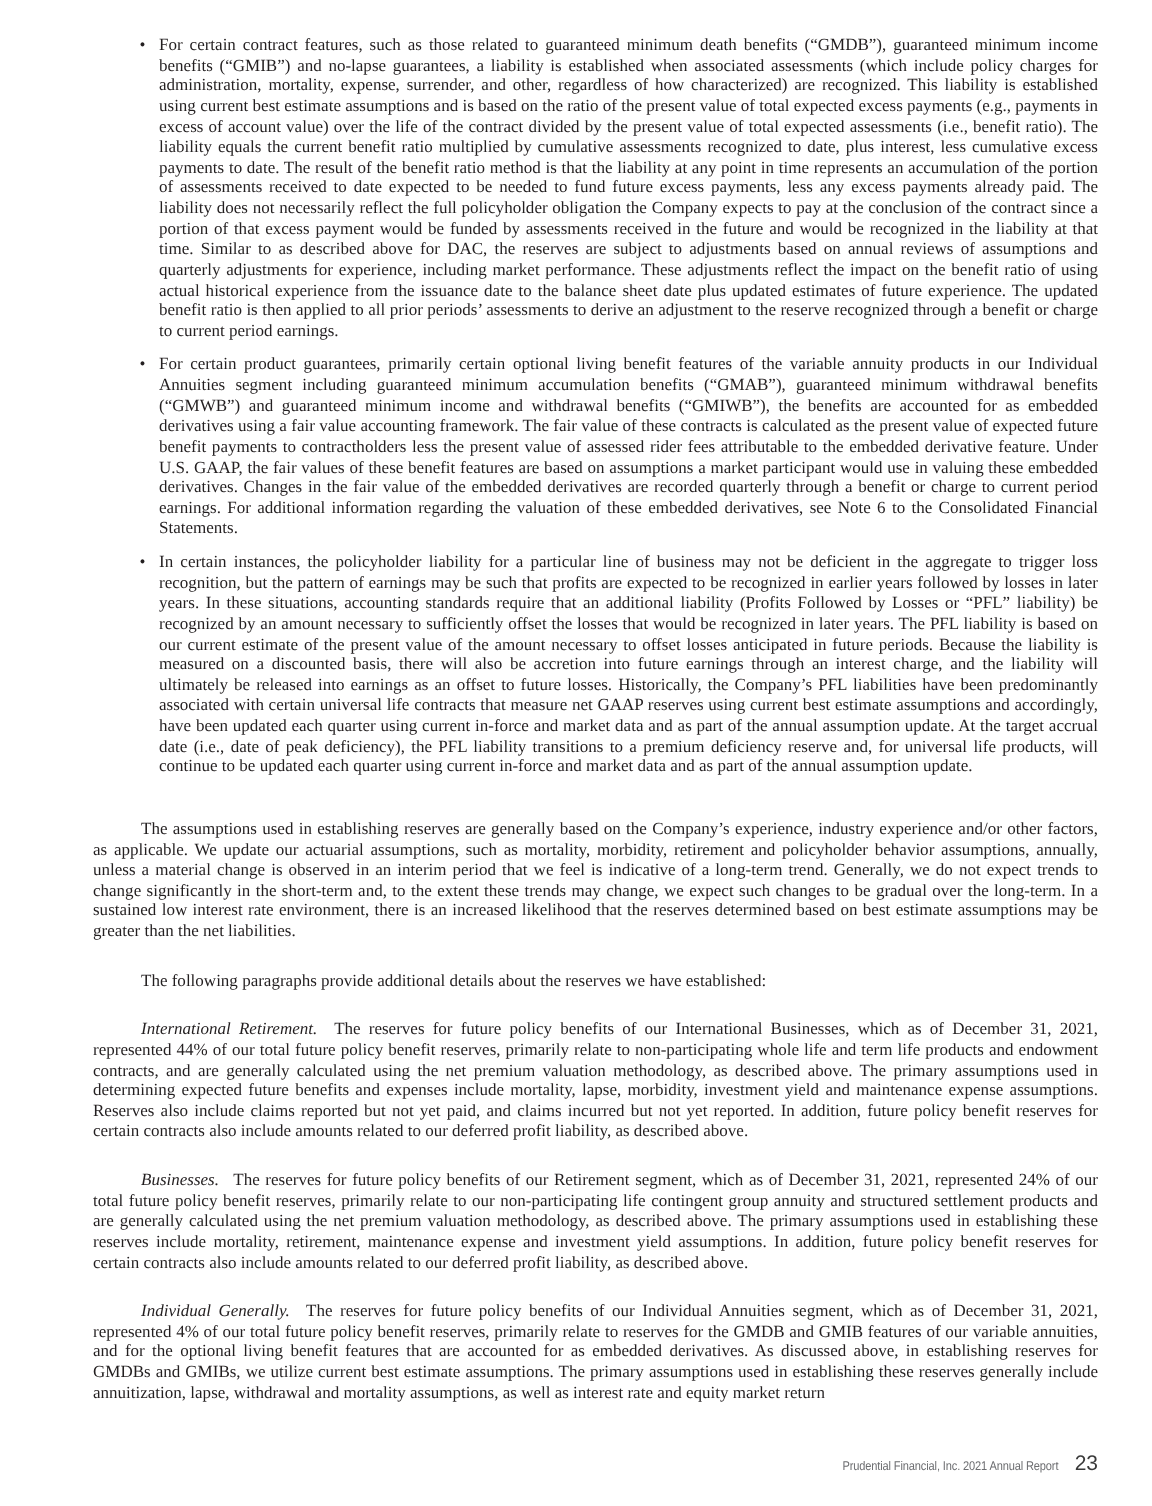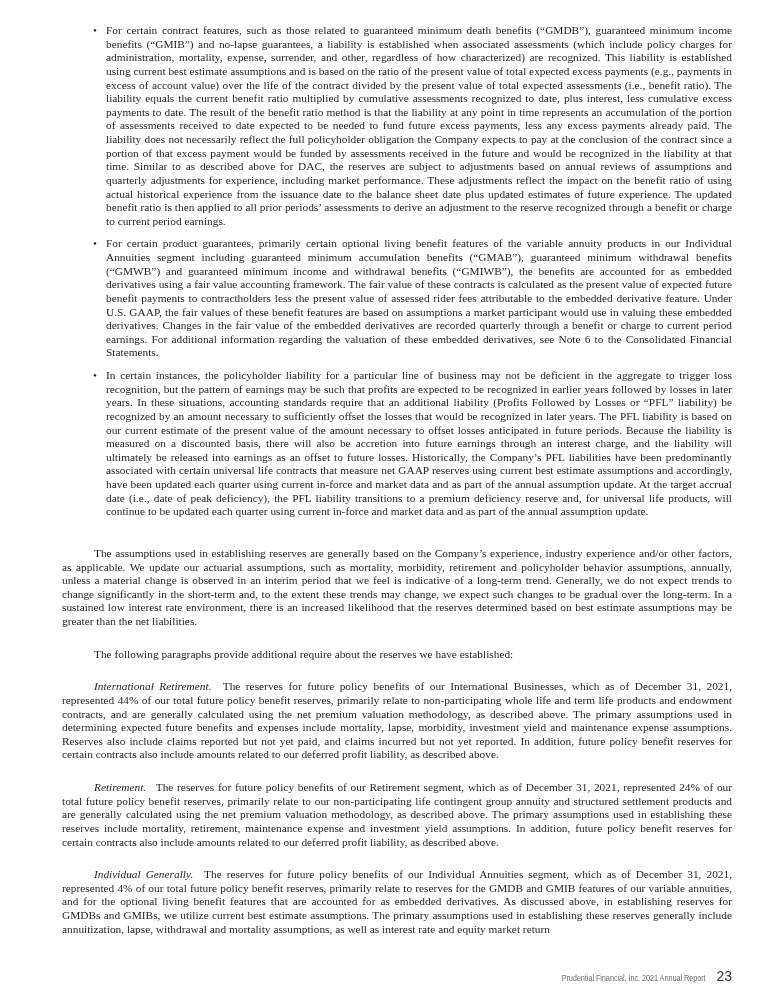--- a/index.html
+++ b/index.html
@@ -42,31 +42,31 @@
     </li>
     <li>
       <span class="dot">•</span>
       <span>In certain instances, the policyholder liability for a particular line of business may not be deficient in the aggregate to trigger loss recognition, but the pattern of earnings may be such that profits are expected to be recognized in earlier years followed by losses in later years. In these situations, accounting standards require that an additional liability (Profits Followed by Losses or “PFL” liability) be recognized by an amount necessary to sufficiently offset the losses that would be recognized in later years. The PFL liability is based on our current estimate of the present value of the amount necessary to offset losses anticipated in future periods. Because the liability is measured on a discounted basis, there will also be accretion into future earnings through an interest charge, and the liability will ultimately be released into earnings as an offset to future losses. Historically, the Company’s PFL liabilities have been predominantly associated with certain universal life contracts that measure net GAAP reserves using current best estimate assumptions and accordingly, have been updated each quarter using current in-force and market data and as part of the annual assumption update. At the target accrual date (i.e., date of peak deficiency), the PFL liability transitions to a premium deficiency reserve and, for universal life products, will continue to be updated each quarter using current in-force and market data and as part of the annual assumption update.</span>
     </li>
   </ul>
 
   <div class="gap1"></div>
   <p class="para">The assumptions used in establishing reserves are generally based on the Company’s experience, industry experience and/or other factors, as applicable. We update our actuarial assumptions, such as mortality, morbidity, retirement and policyholder behavior assumptions, annually, unless a material change is observed in an interim period that we feel is indicative of a long-term trend. Generally, we do not expect trends to change significantly in the short-term and, to the extent these trends may change, we expect such changes to be gradual over the long-term. In a sustained low interest rate environment, there is an increased likelihood that the reserves determined based on best estimate assumptions may be greater than the net liabilities.</p>
   <div class="gap2"></div>
-  <p class="para">The following paragraphs provide additional require about the reserves we have established:</p>
+  <p class="para">The following paragraphs provide additional details about the reserves we have established:</p>
   <div class="gap2"></div>
 
   <p class="para">
     <em class="head">International Retirement.</em>
     <span>The reserves for future policy benefits of our International Businesses, which as of December 31, 2021, represented 44% of our total future policy benefit reserves, primarily relate to non-participating whole life and term life products and endowment contracts, and are generally calculated using the net premium valuation methodology, as described above. The primary assumptions used in determining expected future benefits and expenses include mortality, lapse, morbidity, investment yield and maintenance expense assumptions. Reserves also include claims reported but not yet paid, and claims incurred but not yet reported. In addition, future policy benefit reserves for certain contracts also include amounts related to our deferred profit liability, as described above.</span>
   </p>
   <div class="gap2"></div>
 
   <p class="para">
-    <em class="head">Retirement.</em>
+    <em class="head">Businesses.</em>
     <span>The reserves for future policy benefits of our Retirement segment, which as of December 31, 2021, represented 24% of our total future policy benefit reserves, primarily relate to our non-participating life contingent group annuity and structured settlement products and are generally calculated using the net premium valuation methodology, as described above. The primary assumptions used in establishing these reserves include mortality, retirement, maintenance expense and investment yield assumptions. In addition, future policy benefit reserves for certain contracts also include amounts related to our deferred profit liability, as described above.</span>
   </p>
   <div class="gap2"></div>
 
   <p class="para">
     <em class="head">Individual Generally.</em>
     <span>The reserves for future policy benefits of our Individual Annuities segment, which as of December 31, 2021, represented 4% of our total future policy benefit reserves, primarily relate to reserves for the GMDB and GMIB features of our variable annuities, and for the optional living benefit features that are accounted for as embedded derivatives. As discussed above, in establishing reserves for GMDBs and GMIBs, we utilize current best estimate assumptions. The primary assumptions used in establishing these reserves generally include annuitization, lapse, withdrawal and mortality assumptions, as well as interest rate and equity market return</span>
   </p>
 </div>
 

